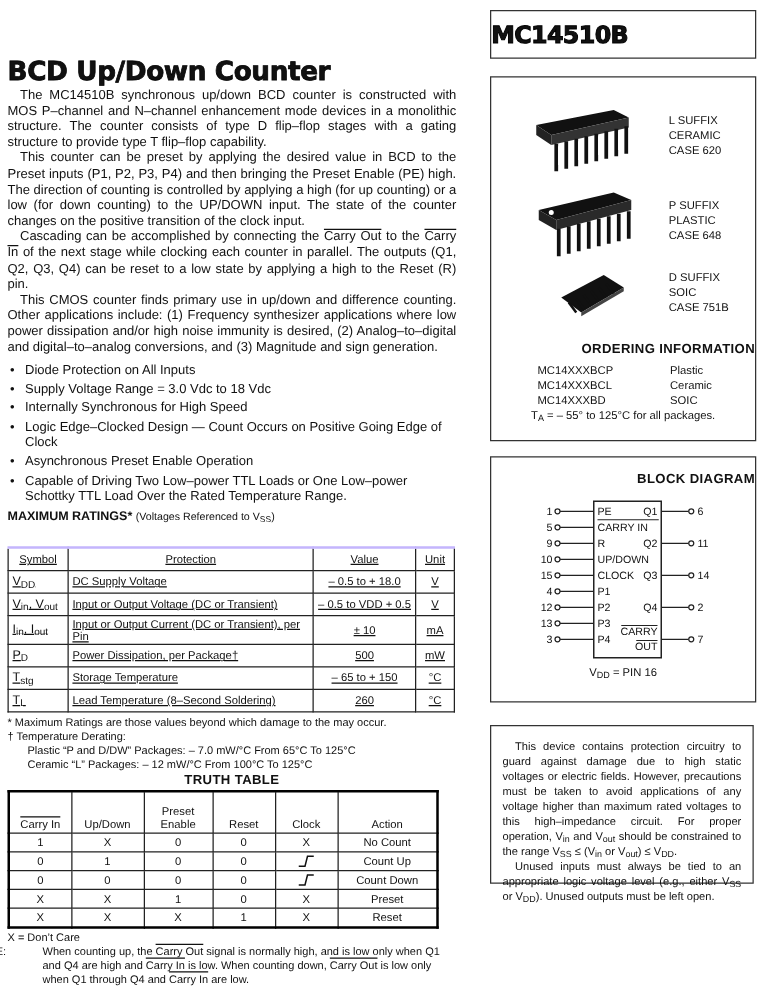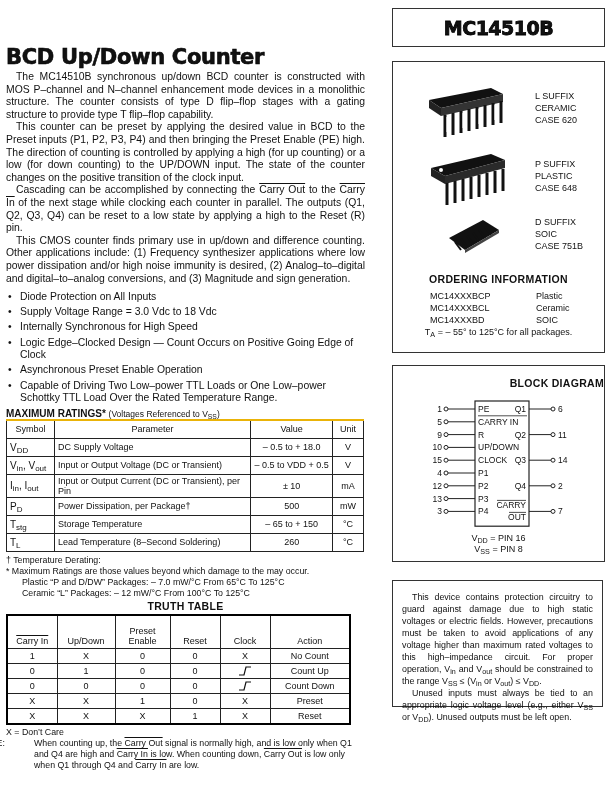--- a/index.html
+++ b/index.html
@@ -11,46 +11,46 @@
   
   #left { position:absolute; left:6px; top:46px; width:359px; }
   #title { font-family:"DejaVu Sans", sans-serif; font-weight:900; font-size:21px;
            letter-spacing:-0.3px; margin:0 0 3px 0; line-height:22px; -webkit-text-stroke:0.6px #000; }
   .para { font-size:10.4px; line-height:12.6px; text-align:justify; margin:0; text-indent:10px; }
   ul.feat { list-style:none; margin:6px 0 0 0; padding:0; }
   ul.feat li { font-size:10.4px; line-height:12.6px; padding-left:14px; position:relative; margin-bottom:2.6px; }
   ul.feat li .bullet { position:absolute; left:2px; top:0; }
   #mr-heading { font-size:10px; font-weight:bold; margin-top:3px; }
   #mr-heading .note { font-weight:normal; font-size:8.5px; }
-  table.mr { border-collapse:collapse; width:358px; margin-top:0; border-top:2px solid #eab308; }
+  table.mr { border-collapse:collapse; width:358px; margin-top:18px; border-top:2px solid #c4b5fd;text-decoration:underline; }
   table.mr td, table.mr th { border:1px solid #222; font-size:9px; padding:1px 3px; height:15px; font-weight:normal; }
   table.mr th { text-align:center; }
   table.mr td.c { text-align:center; }
   table.mr td.sym { text-align:left; font-size:10px; }
   .fn { font-size:8.8px; line-height:11px; }
   .fn.ind { padding-left:16px; }
   #tt-title { text-align:center; font-size:10.5px; font-weight:bold; margin:1px 0 2px 0; letter-spacing:0.3px; }
   table.tt { border-collapse:collapse; width:345px; border:2px solid #000; }
   table.tt td, table.tt th { border:1px solid #222; font-size:9px; text-align:center; height:14px; padding:0 2px; font-weight:normal; }
   table.tt th { height:30px; vertical-align:bottom; padding-bottom:2px; }
   .clk { display:inline-block; width:14px; height:10px; vertical-align:middle; }
   #note { font-size:8.8px; line-height:11px; margin-top:2px; }
   #note .nlabel { display:inline-block; width:28px; }
   #note .ncont { padding-left:28px; text-indent:-28px; }
 
   
   .box { position:absolute; left:392px; width:211px; border:1.5px solid #333; background:#fff; }
-  #part-box { top:8px; height:37px; display:flex; align-items:center; justify-content:center; }
+  #part-box { top:8px; height:37px; display:flex; align-items:center; justify-content:flex-start; }
   #part-number { font-family:"DejaVu Sans", sans-serif; font-weight:900; font-size:19px;
                  letter-spacing:-0.5px; -webkit-text-stroke:0.8px #000; }
   #pkg-box { top:61px; height:290px; }
   .pkg { position:absolute; left:0; width:211px; }
   .pkg svg { position:absolute; }
   .pkg-text { position:absolute; left:142px; width:70px; font-size:9px; line-height:12px; }
-  #ordering-title { position:absolute; top:211px; left:0; width:100%; text-align:center; font-size:10.5px; font-weight:bold; letter-spacing:0.3px; }
+  #ordering-title { position:absolute; top:211px; left:0; width:100%; text-align:right; font-size:10.5px; font-weight:bold; letter-spacing:0.3px; }
   .ord-row { position:absolute; left:37px; font-size:9px; }
   .ord-row .pn { display:inline-block; width:106px; }
   #ta-note { position:absolute; top:265px; left:0; width:100%; text-align:center; font-size:9px; }
 
   #bd-box { top:365px; height:195px; }
   #bd-title { position:absolute; top:11px; left:0; width:100%; text-align:right; font-size:10.5px; font-weight:bold; letter-spacing:0.3px; }
   #bd-svg { position:absolute; left:0; top:0; }
   .bd-txt { font-family:"Liberation Sans", sans-serif; font-size:8.5px; fill:#111; }
   #bd-vdd { position:absolute; top:167px; left:0; width:100%; text-align:center; font-size:9px; line-height:11px; }
 
@@ -81,21 +81,21 @@
   <table class="mr">
     <colgroup>
         <col style="width:48px">
         <col style="width:197px">
         <col style="width:82px">
         <col style="width:31px">
       </colgroup>
     <thead>
       <tr>
         <th>Symbol</th>
-        <th>Parameter</th>
+        <th>Protection</th>
         <th>Value</th>
         <th>Unit</th>
       </tr>
     </thead>
     <tbody id="mr-body">
         <tr>
           <td class="sym"><span>V</span><sub>DD</sub><span></span><sub></sub></td>
           <td>DC Supply Voltage</td>
           <td class="c">– 0.5 to + 18.0</td>
           <td class="c">V</td>
@@ -127,22 +127,22 @@
         <tr>
           <td class="sym"><span>T</span><sub>L</sub><span></span><sub></sub></td>
           <td>Lead Temperature (8–Second Soldering)</td>
           <td class="c">260</td>
           <td class="c">°C</td>
         </tr>
       </tbody>
   </table>
 
   <div style="margin-top:3px">
+    <div class="fn">* Maximum Ratings are those values beyond which damage to the may occur.</div>
     <div class="fn">† Temperature Derating:</div>
-    <div class="fn">* Maximum Ratings are those values beyond which damage to the may occur.</div>
     <div class="fn ind">Plastic “P and D/DW” Packages: – 7.0 mW/°C From 65°C To 125°C</div>
     <div class="fn ind">Ceramic “L” Packages: – 12 mW/°C From 100°C To 125°C</div>
   </div>
 
   <div id="tt-title">TRUTH TABLE</div>
   <table class="tt">
     <colgroup>
         <col style="width:50px">
         <col style="width:58px">
         <col style="width:50px">
@@ -359,20 +359,19 @@
       <line x1="136" y1="145.4" x2="158" y2="145.4" stroke="#222" stroke-width="1"></line>
       <circle cx="160" cy="145.4" r="2" fill="#fff" stroke="#222" stroke-width="1"></circle>
       <text x="165" y="148.4" class="bd-txt">7</text>
       <text x="133" y="142.4" text-anchor="end" class="bd-txt">CARRY</text>
       <text x="133" y="154.4" text-anchor="end" class="bd-txt">OUT</text>
       <line x1="104" y1="134.4" x2="133" y2="134.4" stroke="#222" stroke-width="0.8"></line>
       <line x1="116" y1="146.4" x2="133" y2="146.4" stroke="#222" stroke-width="0.8"></line>
     </svg>
   <div id="bd-vdd">
     <div><span>V</span><sub>DD</sub><span> = PIN 16</span></div>
-    <div><span>V</span><sub>SS</sub><span> = PIN 8</span></div>
   </div>
 </div>
 
 <div id="esd-box" class="box">
   <p><span>This device contains protection circuitry to guard against damage due to high static voltages or electric fields. However, precautions must be taken to avoid applications of any voltage higher than maximum rated voltages to this high–impedance circuit. For proper operation, V</span><sub>in</sub><span> and V</span><sub>out</sub><span> should be constrained to the range V</span><sub>SS</sub><span> ≤ (V</span><sub>in</sub><span> or V</span><sub>out</sub><span>) ≤ V</span><sub>DD</sub><span>.</span></p>
   <p><span>Unused inputs must always be tied to an appropriate logic voltage level (e.g., either V</span><sub>SS</sub><span> or V</span><sub>DD</sub><span>). Unused outputs must be left open.</span></p>
 </div>
 
 </body></html>

